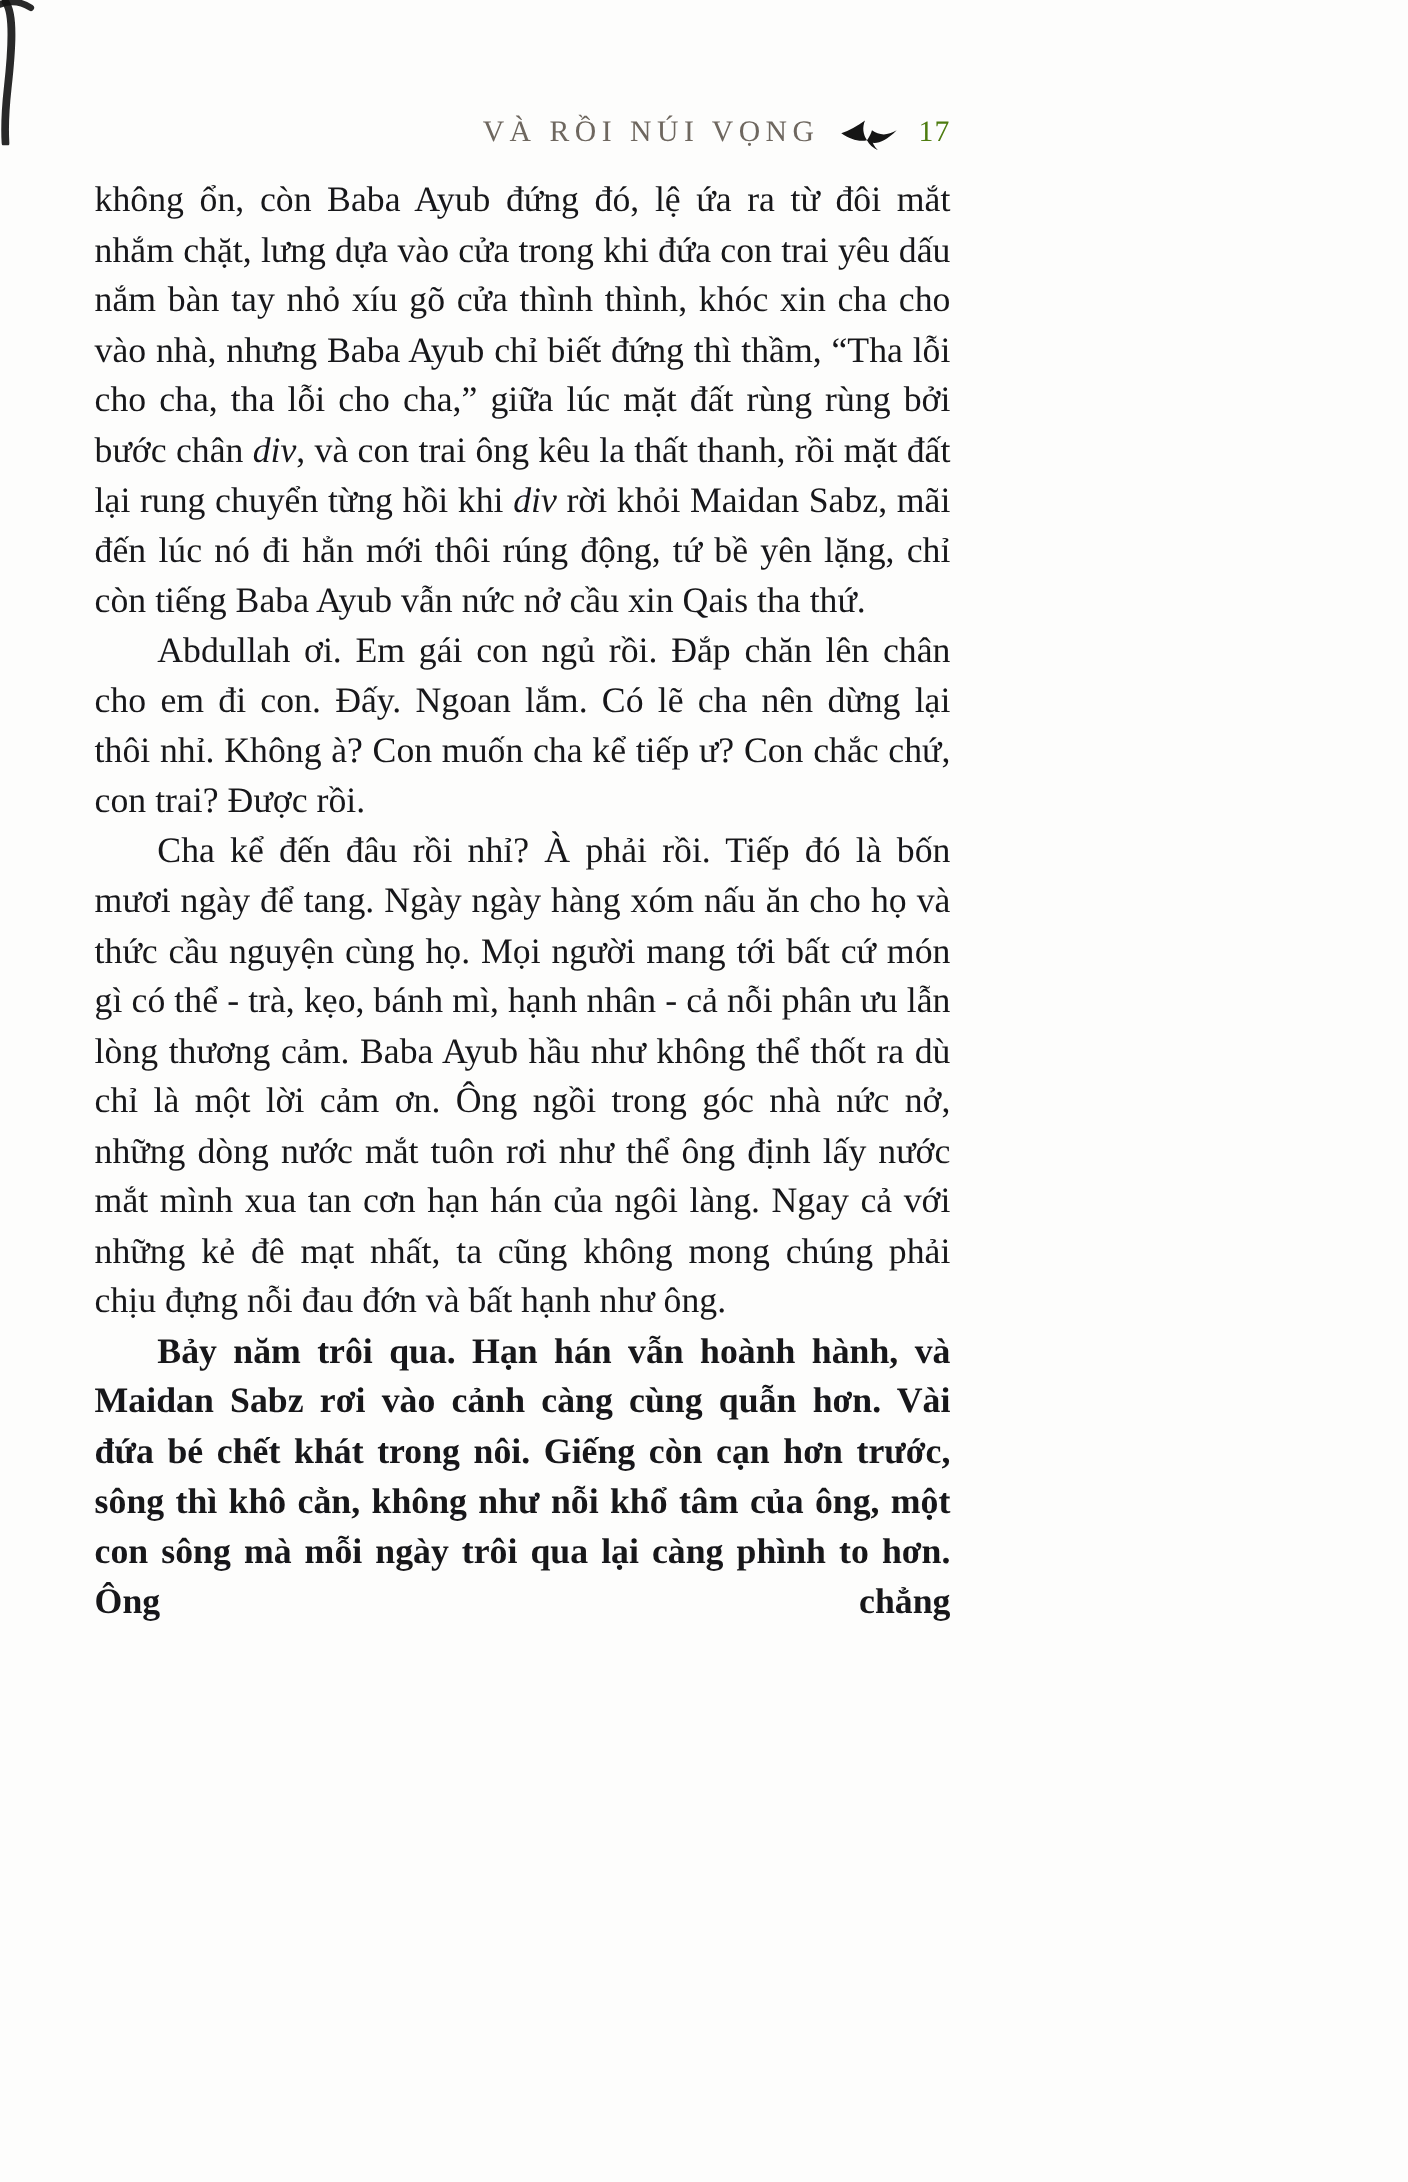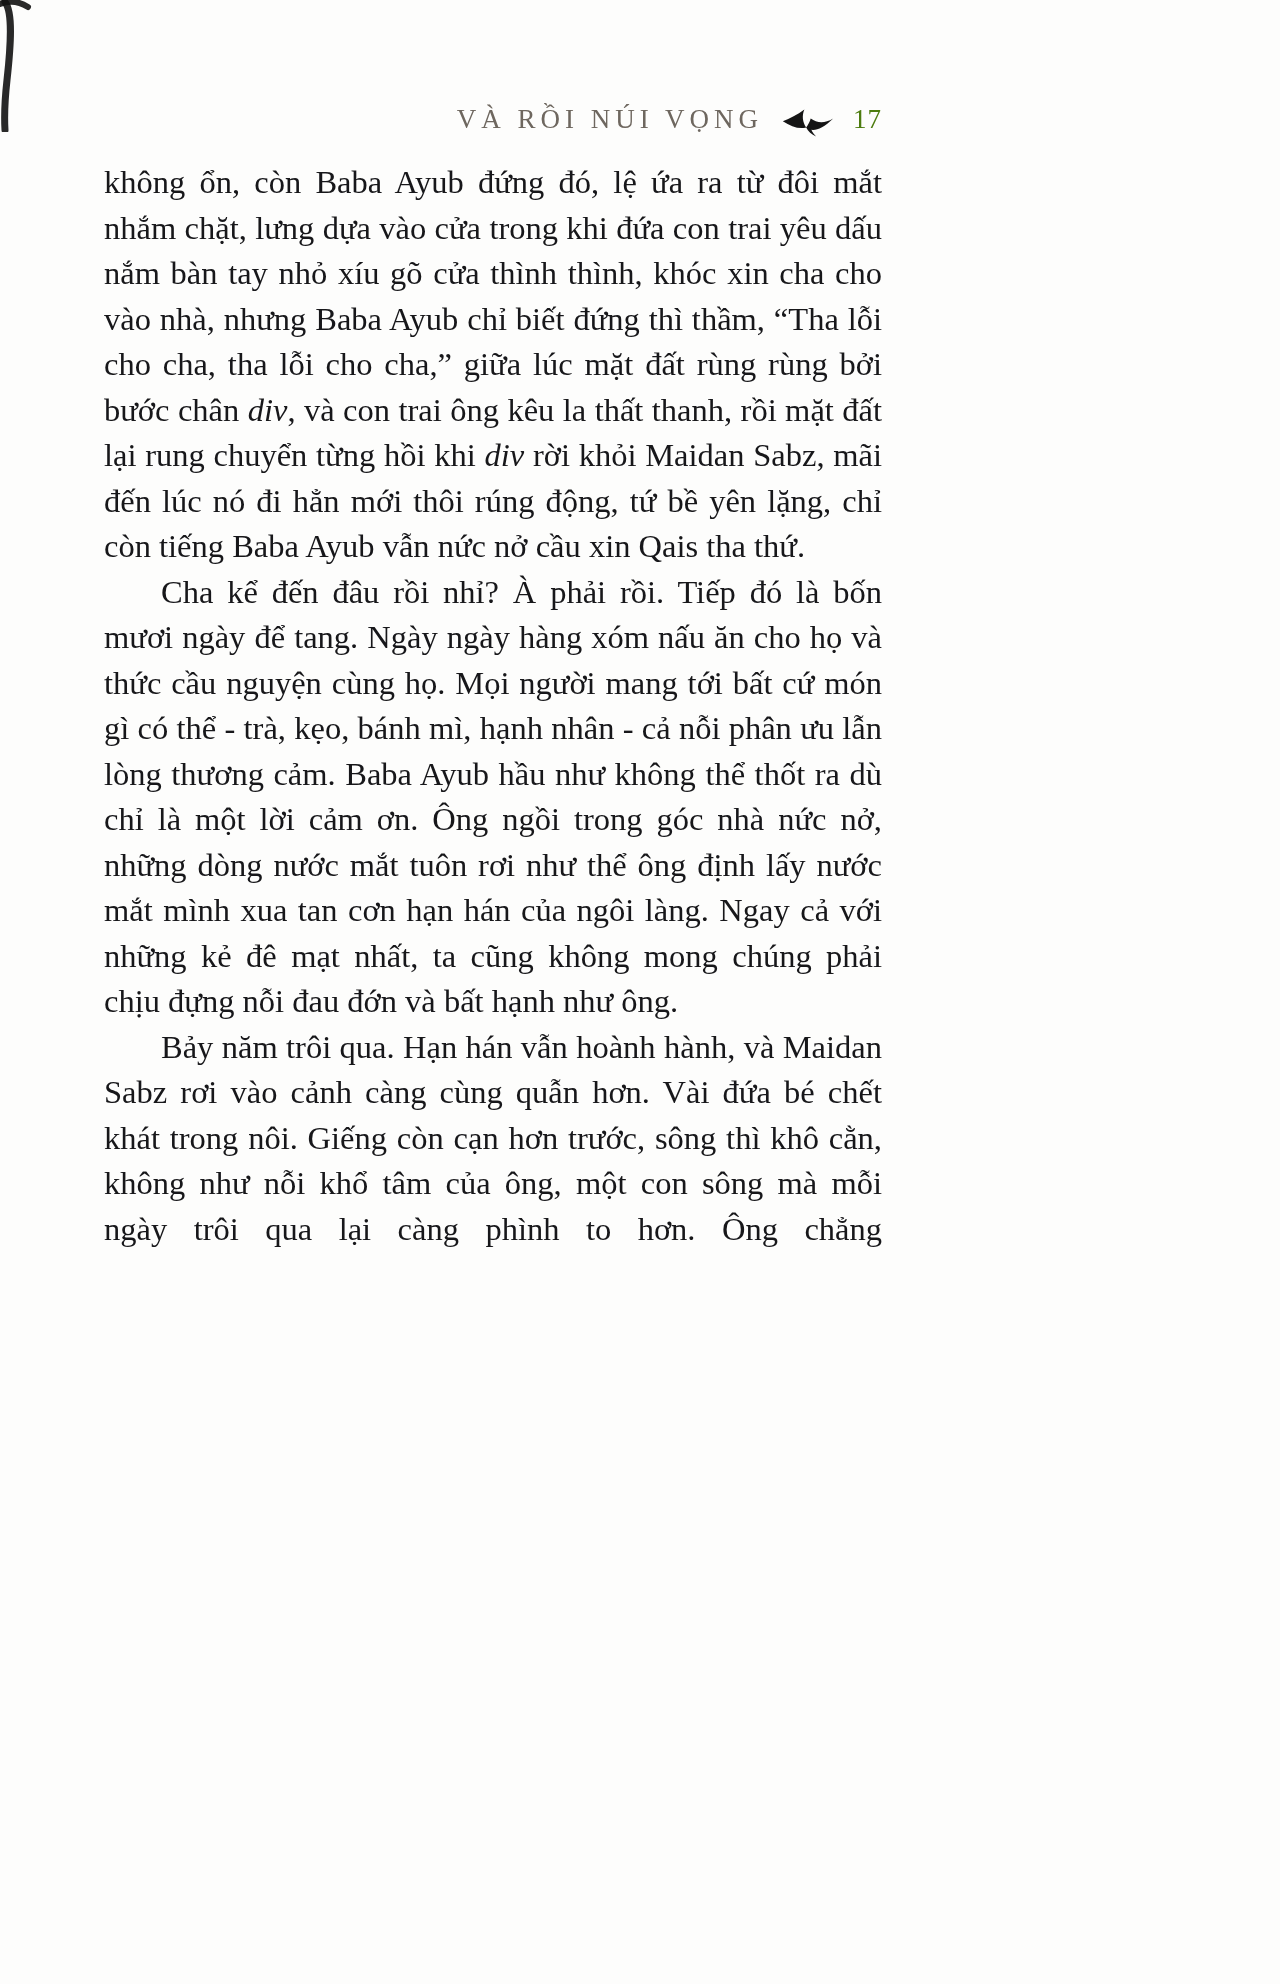--- a/index.html
+++ b/index.html
@@ -12,21 +12,21 @@
     overflow: hidden;
     font-family: "Liberation Serif", "DejaVu Serif", serif;
   }
   .corner-artifact {
     position: absolute;
     top: 0;
     left: 0;
   }
   .content {
     position: absolute;
-    left: 104px;
+    left: 86px;
     top: 96px;
     width: 778px;
   }
   .page-header {
     display: flex;
     justify-content: flex-end;
     align-items: center;
     gap: 18px;
     height: 46px;
     margin-bottom: 18px;
@@ -49,21 +49,21 @@
     letter-spacing: 1px;
   }
   .page-body {
     font-size: 32.5px;
     line-height: 45.5px;
     color: #17171a;
     text-align: justify;
   }
   .para { margin: 0; }
   .para.indent { text-indent: 57px; }
-  .para.continued { text-align-last: justify; }
+  .para.continued { text-align-last: justify; font-weight: bold; }
   .para em { }
 </style>
 </head>
 <body>
 
 <div class="page">
 
   <svg class="corner-artifact" width="50" height="132" viewBox="0 0 50 132" aria-hidden="true">
     <path d="M5 2 C13 12 11 44 7 80 C5 98 4 114 5 130" fill="none" stroke="#121212" stroke-width="7" stroke-linecap="round" opacity="0.9"></path>
     <path d="M0 4 C10 0 20 2 28 7" fill="none" stroke="#121212" stroke-width="6" stroke-linecap="round" opacity="0.9"></path>
@@ -76,18 +76,19 @@
       <svg class="bird" viewBox="0 0 60 34" aria-hidden="true">
         <path fill="#151515" d="M2 15 C11 21 20 24 28 22 C24 16 23 9 26 2 C18 8 10 12 2 15 Z"></path>
         <path fill="#151515" d="M28 22 C34 27 44 26 58 12 C48 18 40 17 33 12 C32 16 30 19 28 22 Z"></path>
         <path fill="#151515" d="M28 22 C30 26 34 30 39 32 C35 28 33 24 33 20 Z"></path>
       </svg>
       <span class="page-number">17</span>
     </header>
 
     <main class="page-body" id="page-body">
         <p class="para"><span>không ổn, còn Baba Ayub đứng đó, lệ ứa ra từ đôi mắt nhắm chặt, lưng dựa vào cửa trong khi đứa con trai yêu dấu nắm bàn tay nhỏ xíu gõ cửa thình thình, khóc xin cha cho vào nhà, nhưng Baba Ayub chỉ biết đứng thì thầm, “Tha lỗi cho cha, tha lỗi cho cha,” giữa lúc mặt đất rùng rùng bởi bước chân </span><em>div</em><span>, và con trai ông kêu la thất thanh, rồi mặt đất lại rung chuyển từng hồi khi </span><em>div</em><span> rời khỏi Maidan Sabz, mãi đến lúc nó đi hẳn mới thôi rúng động, tứ bề yên lặng, chỉ còn tiếng Baba Ayub vẫn nức nở cầu xin Qais tha thứ.</span></p>
+        <p class="para indent"><span>Abdullah ơi. Em gái con ngủ rồi. Đắp chăn lên chân cho em đi con. Đấy. Ngoan lắm. Có lẽ cha nên dừng lại thôi nhỉ. Không à? Con muốn cha kể tiếp ư? Con chắc chứ, con trai? Được rồi.</span></p>
         <p class="para indent"><span>Cha kể đến đâu rồi nhỉ? À phải rồi. Tiếp đó là bốn mươi ngày để tang. Ngày ngày hàng xóm nấu ăn cho họ và thức cầu nguyện cùng họ. Mọi người mang tới bất cứ món gì có thể - trà, kẹo, bánh mì, hạnh nhân - cả nỗi phân ưu lẫn lòng thương cảm. Baba Ayub hầu như không thể thốt ra dù chỉ là một lời cảm ơn. Ông ngồi trong góc nhà nức nở, những dòng nước mắt tuôn rơi như thể ông định lấy nước mắt mình xua tan cơn hạn hán của ngôi làng. Ngay cả với những kẻ đê mạt nhất, ta cũng không mong chúng phải chịu đựng nỗi đau đớn và bất hạnh như ông.</span></p>
         <p class="para indent continued"><span>Bảy năm trôi qua. Hạn hán vẫn hoành hành, và Maidan Sabz rơi vào cảnh càng cùng quẫn hơn. Vài đứa bé chết khát trong nôi. Giếng còn cạn hơn trước, sông thì khô cằn, không như nỗi khổ tâm của ông, một con sông mà mỗi ngày trôi qua lại càng phình to hơn. Ông chẳng</span></p>
       </main>
 
   </div>
 </div>
 
 </body></html>

